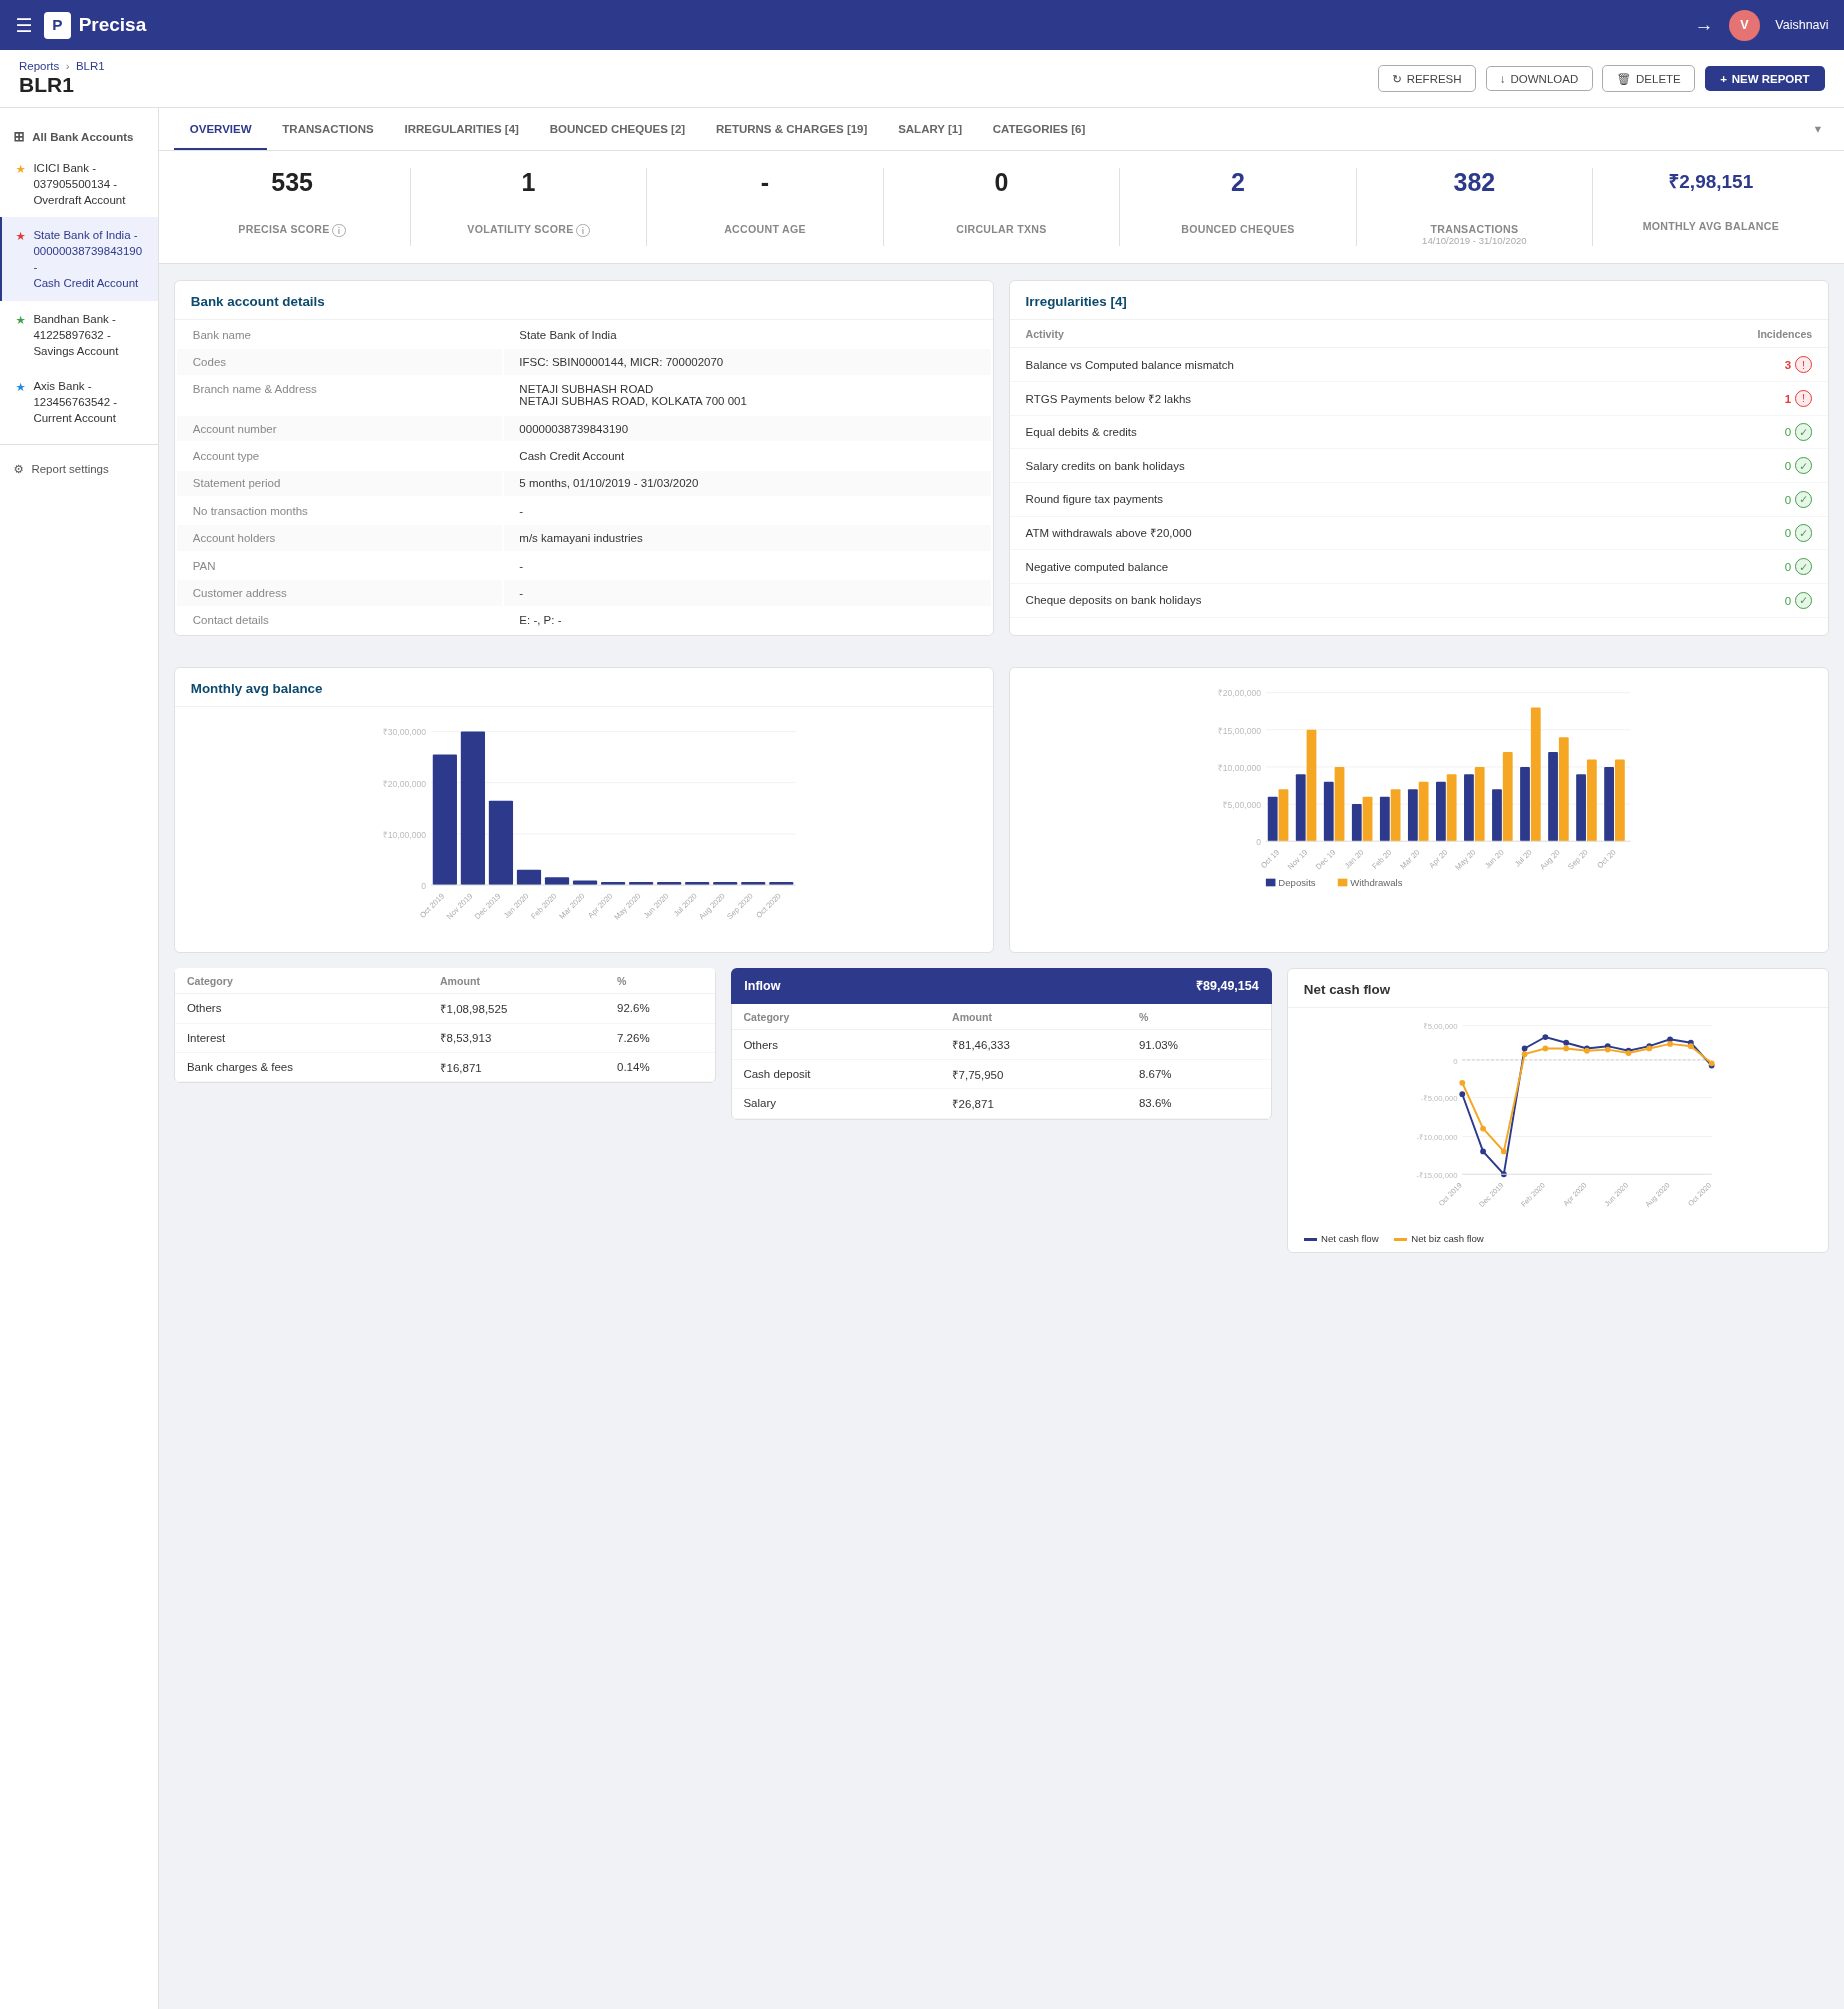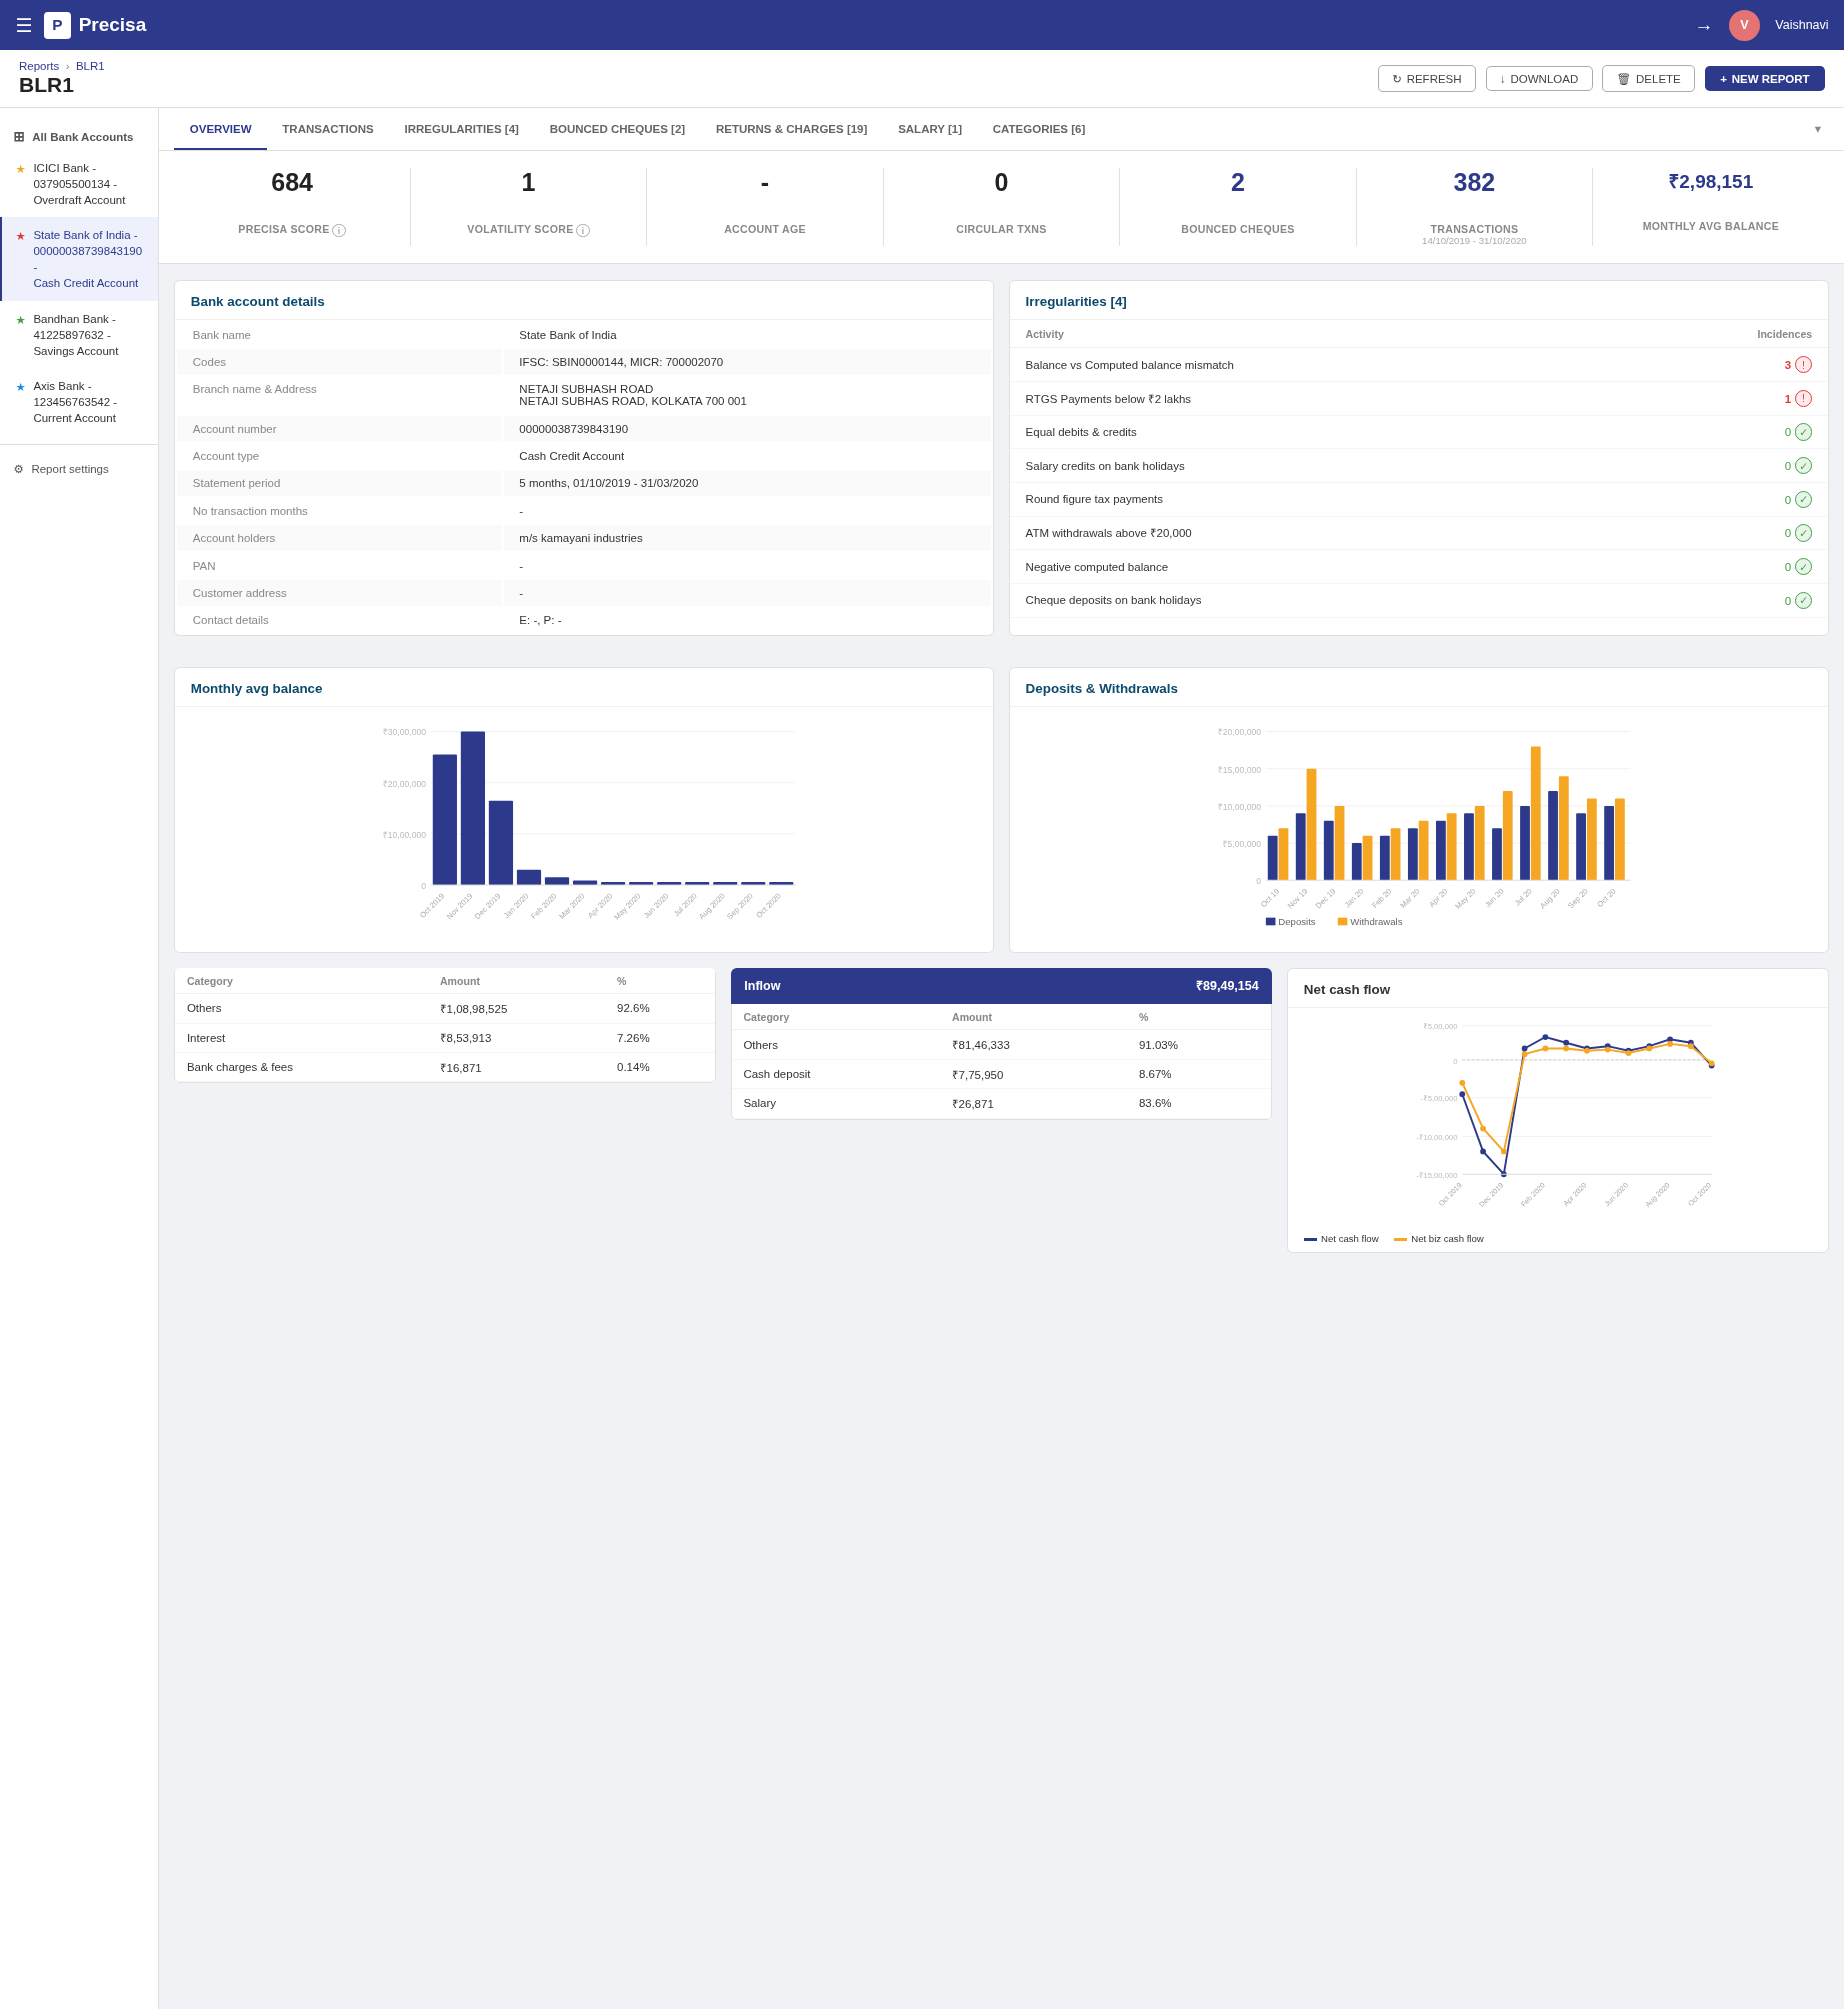--- a/index.html
+++ b/index.html
@@ -256,21 +256,21 @@
       <div class="tab">IRREGULARITIES [4]</div>
       <div class="tab">BOUNCED CHEQUES [2]</div>
       <div class="tab">RETURNS &amp; CHARGES [19]</div>
       <div class="tab">SALARY [1]</div>
       <div class="tab">CATEGORIES [6]</div>
       <div class="tabs-more">▾</div>
     </div>
 
     <div class="stats-row">
       <div class="stat-item">
-        <div class="stat-value">684</div>
+        <div class="stat-value">535</div>
         <div class="stat-label">
           PRECISA SCORE<span class="info-icon">i</span>
         </div>
       </div>
       <div class="stat-item">
         <div class="stat-value">1</div>
         <div class="stat-label">
           VOLATILITY SCORE<span class="info-icon">i</span>
         </div>
       </div>
@@ -437,21 +437,20 @@
               <rect x="393.53846153846155" y="166.8" width="25.23076923076923" height="3.2" fill="#2d3a8c" rx="1"></rect>
               <text transform="rotate(-45, 406.1538461538462, 182)" x="406.1538461538462" y="182" text-anchor="end" font-size="8" fill="#aaa">Sep 2020</text>
               <rect x="422.7692307692308" y="166.8" width="25.23076923076923" height="3.2" fill="#2d3a8c" rx="1"></rect>
               <text transform="rotate(-45, 435.3846153846154, 182)" x="435.3846153846154" y="182" text-anchor="end" font-size="8" fill="#aaa">Oct 2020</text>
               <line x1="70" y1="170" x2="450" y2="170" stroke="#e0e0e0" stroke-width="1"></line>
             </svg>
         </div>
       </div>
 
       <div class="panel">
-        <div class="panel-title">Deposits &amp; Withdrawals</div>
         <div class="chart-area">
           <svg id="deposits-svg" width="100%" height="211" viewBox="0 0 460 220" style="font-size:13px">
               <line x1="70" y1="10" x2="450" y2="10" stroke="#f0f0f0" stroke-width="1"></line>
               <text x="65" y="14" text-anchor="end" font-size="9" fill="#bbb">₹20,00,000</text>
               <line x1="70" y1="48.75" x2="450" y2="48.75" stroke="#f0f0f0" stroke-width="1"></line>
               <text x="65" y="52.75" text-anchor="end" font-size="9" fill="#bbb">₹15,00,000</text>
               <line x1="70" y1="87.5" x2="450" y2="87.5" stroke="#f0f0f0" stroke-width="1"></line>
               <text x="65" y="91.5" text-anchor="end" font-size="9" fill="#bbb">₹10,00,000</text>
               <line x1="70" y1="126.25" x2="450" y2="126.25" stroke="#f0f0f0" stroke-width="1"></line>
               <text x="65" y="130.25" text-anchor="end" font-size="9" fill="#bbb">₹5,00,000</text>

